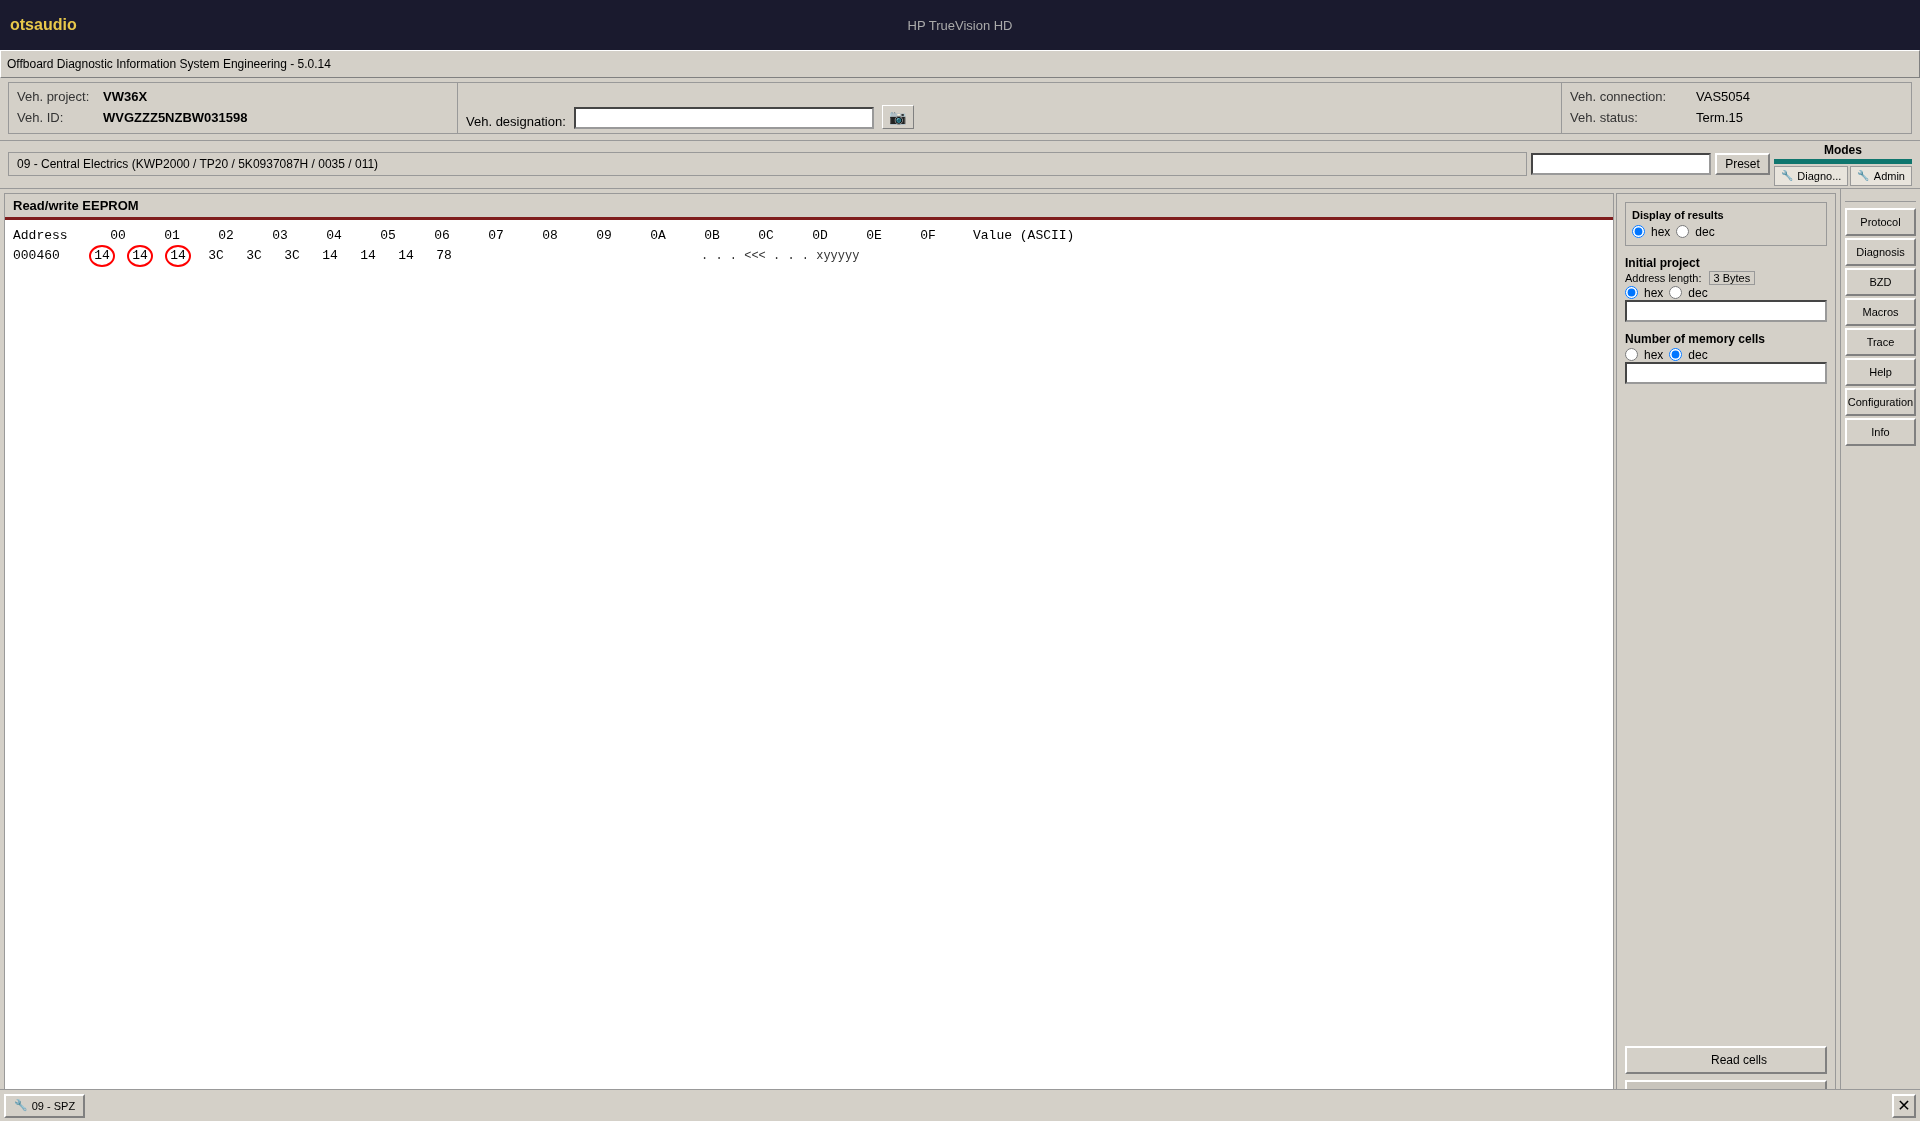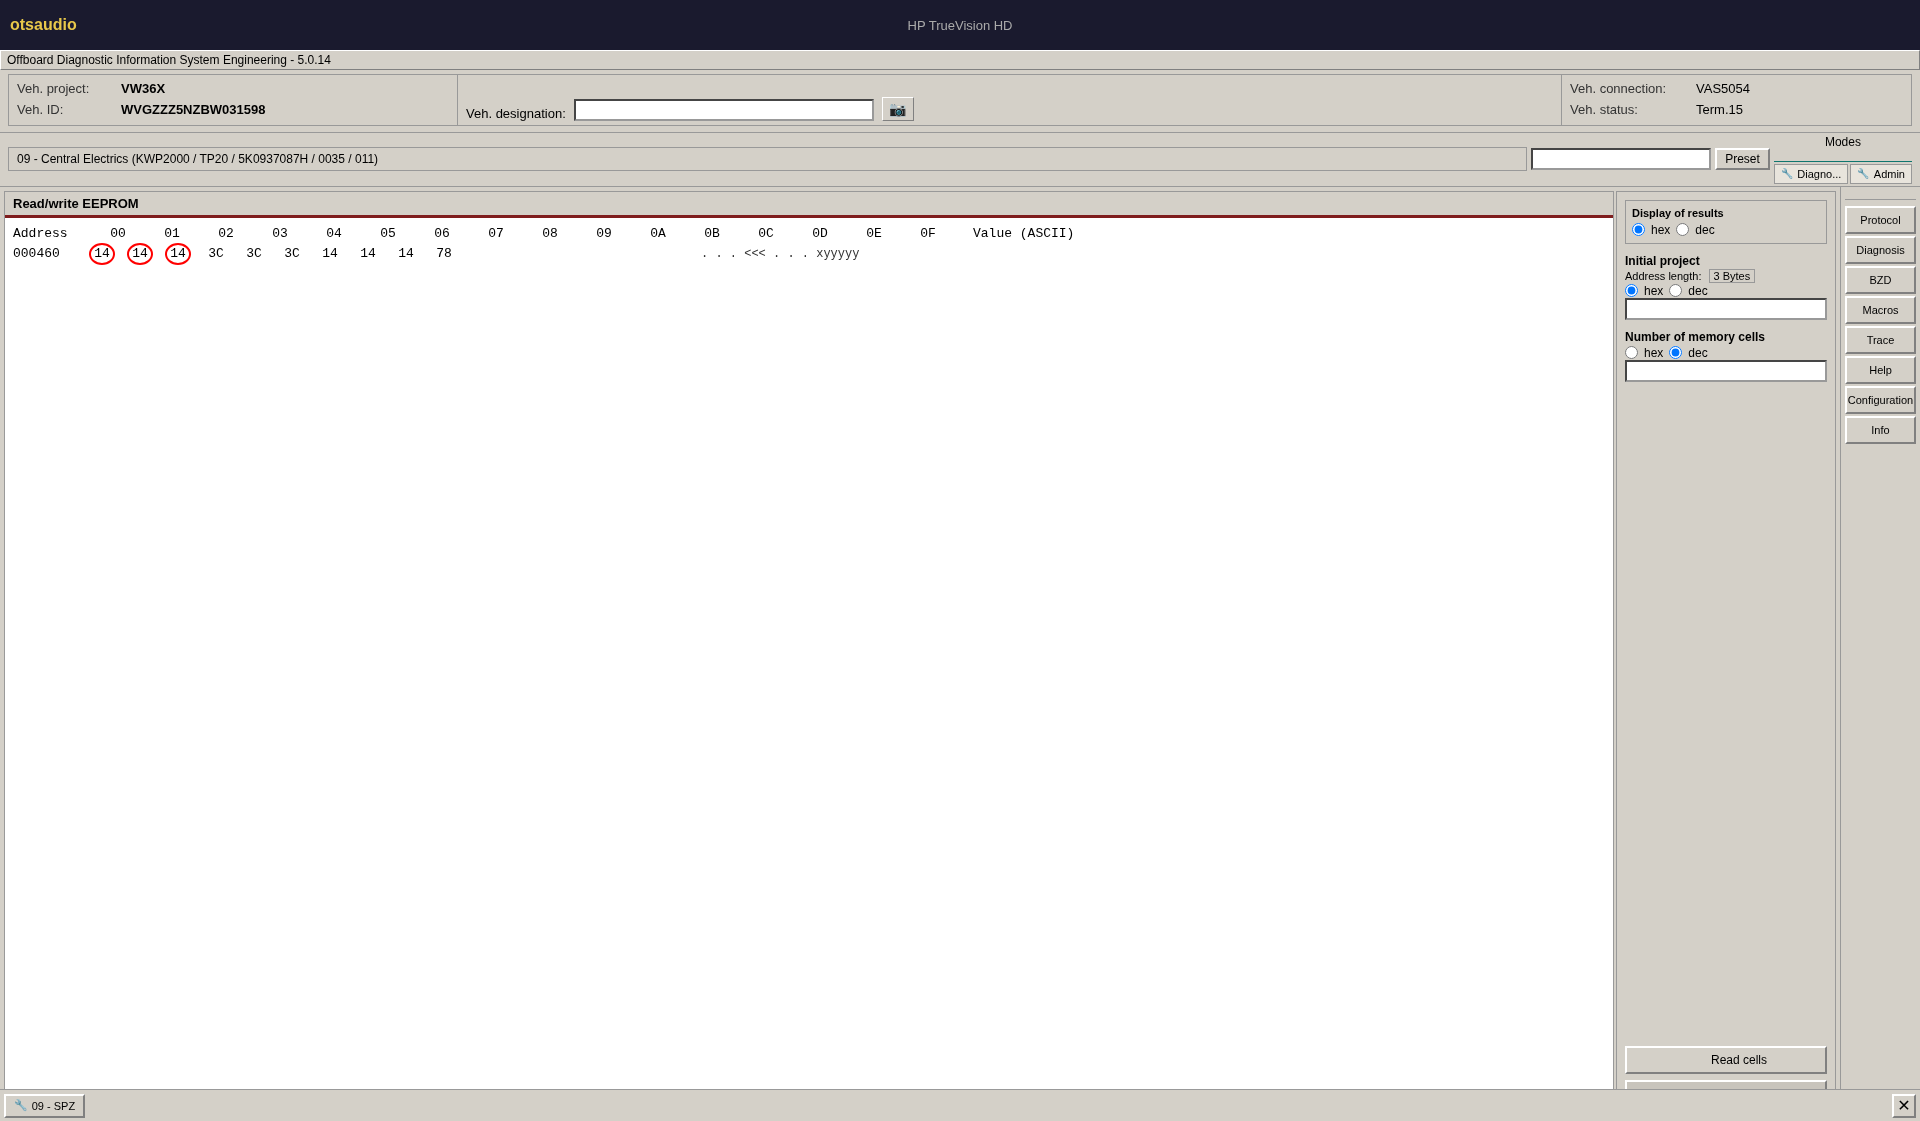--- a/index.html
+++ b/index.html
@@ -37,21 +37,21 @@
       font-size: 13px;
     }
 
     
     .window-titlebar {
       background: #d4d0c8;
       border-top: 1px solid #fff;
       border-left: 1px solid #fff;
       border-right: 1px solid #808080;
       border-bottom: 1px solid #808080;
-      height: 20px;
+      height: 28px;
       display: flex;
       align-items: center;
       padding: 0 6px;
       font-size: 12px;
       color: #000;
       text-align: center;
     }
 
     
     .app-container {
@@ -75,21 +75,21 @@
       margin-bottom: 2px;
     }
     .veh-left {
       flex: 0 0 450px;
       border: 1px solid #999;
       padding: 4px 8px;
       background: #d4d0c8;
     }
     .veh-left .row {
       display: flex;
-      gap: 24px;
+      gap: 6px;
       line-height: 1.6;
     }
     .veh-left .label {
       color: #333;
       min-width: 80px;
     }
     .veh-left .value {
       color: #000;
       font-weight: bold;
     }
@@ -437,21 +437,21 @@
   <div style="display:flex; align-items:center; gap:4px; padding: 2px 8px; background:#d4d0c8; border-bottom:1px solid #999;">
     <div class="module-row" style="flex:1; margin:0;">
       <span>09 - Central Electrics  (KWP2000 / TP20 / 5K0937087H / 0035 / 011)</span>
     </div>
     <div style="display:flex; align-items:center; gap:4px;">
       <input type="text" style="width: 180px; height: 22px; border: 2px inset rgb(153, 153, 153); background: rgb(255, 255, 255);">
       <button class="preset-btn">Preset</button>
     </div>
 
     <div style="display:flex; flex-direction:column; gap:2px; min-width:80px;">
-      <div style="font-weight:normal; font-size:12px; text-align:center; border-bottom:1px solid #0f766e; padding-bottom:12px;">Modes</div>
+      <div style="font-weight:bold; font-size:12px; text-align:center; border-bottom:5px solid #0f766e; padding-bottom:2px;">Modes</div>
       <div style="display:flex; gap:2px;">
         <button class="diagnose-btn">
           <span style="font-size:10px;">🔧</span>
           <span>Diagno...</span>
         </button>
         <button class="diagnose-btn">
           <span style="font-size:10px;">🔧</span>
           <span>Admin</span>
         </button>
       </div>

